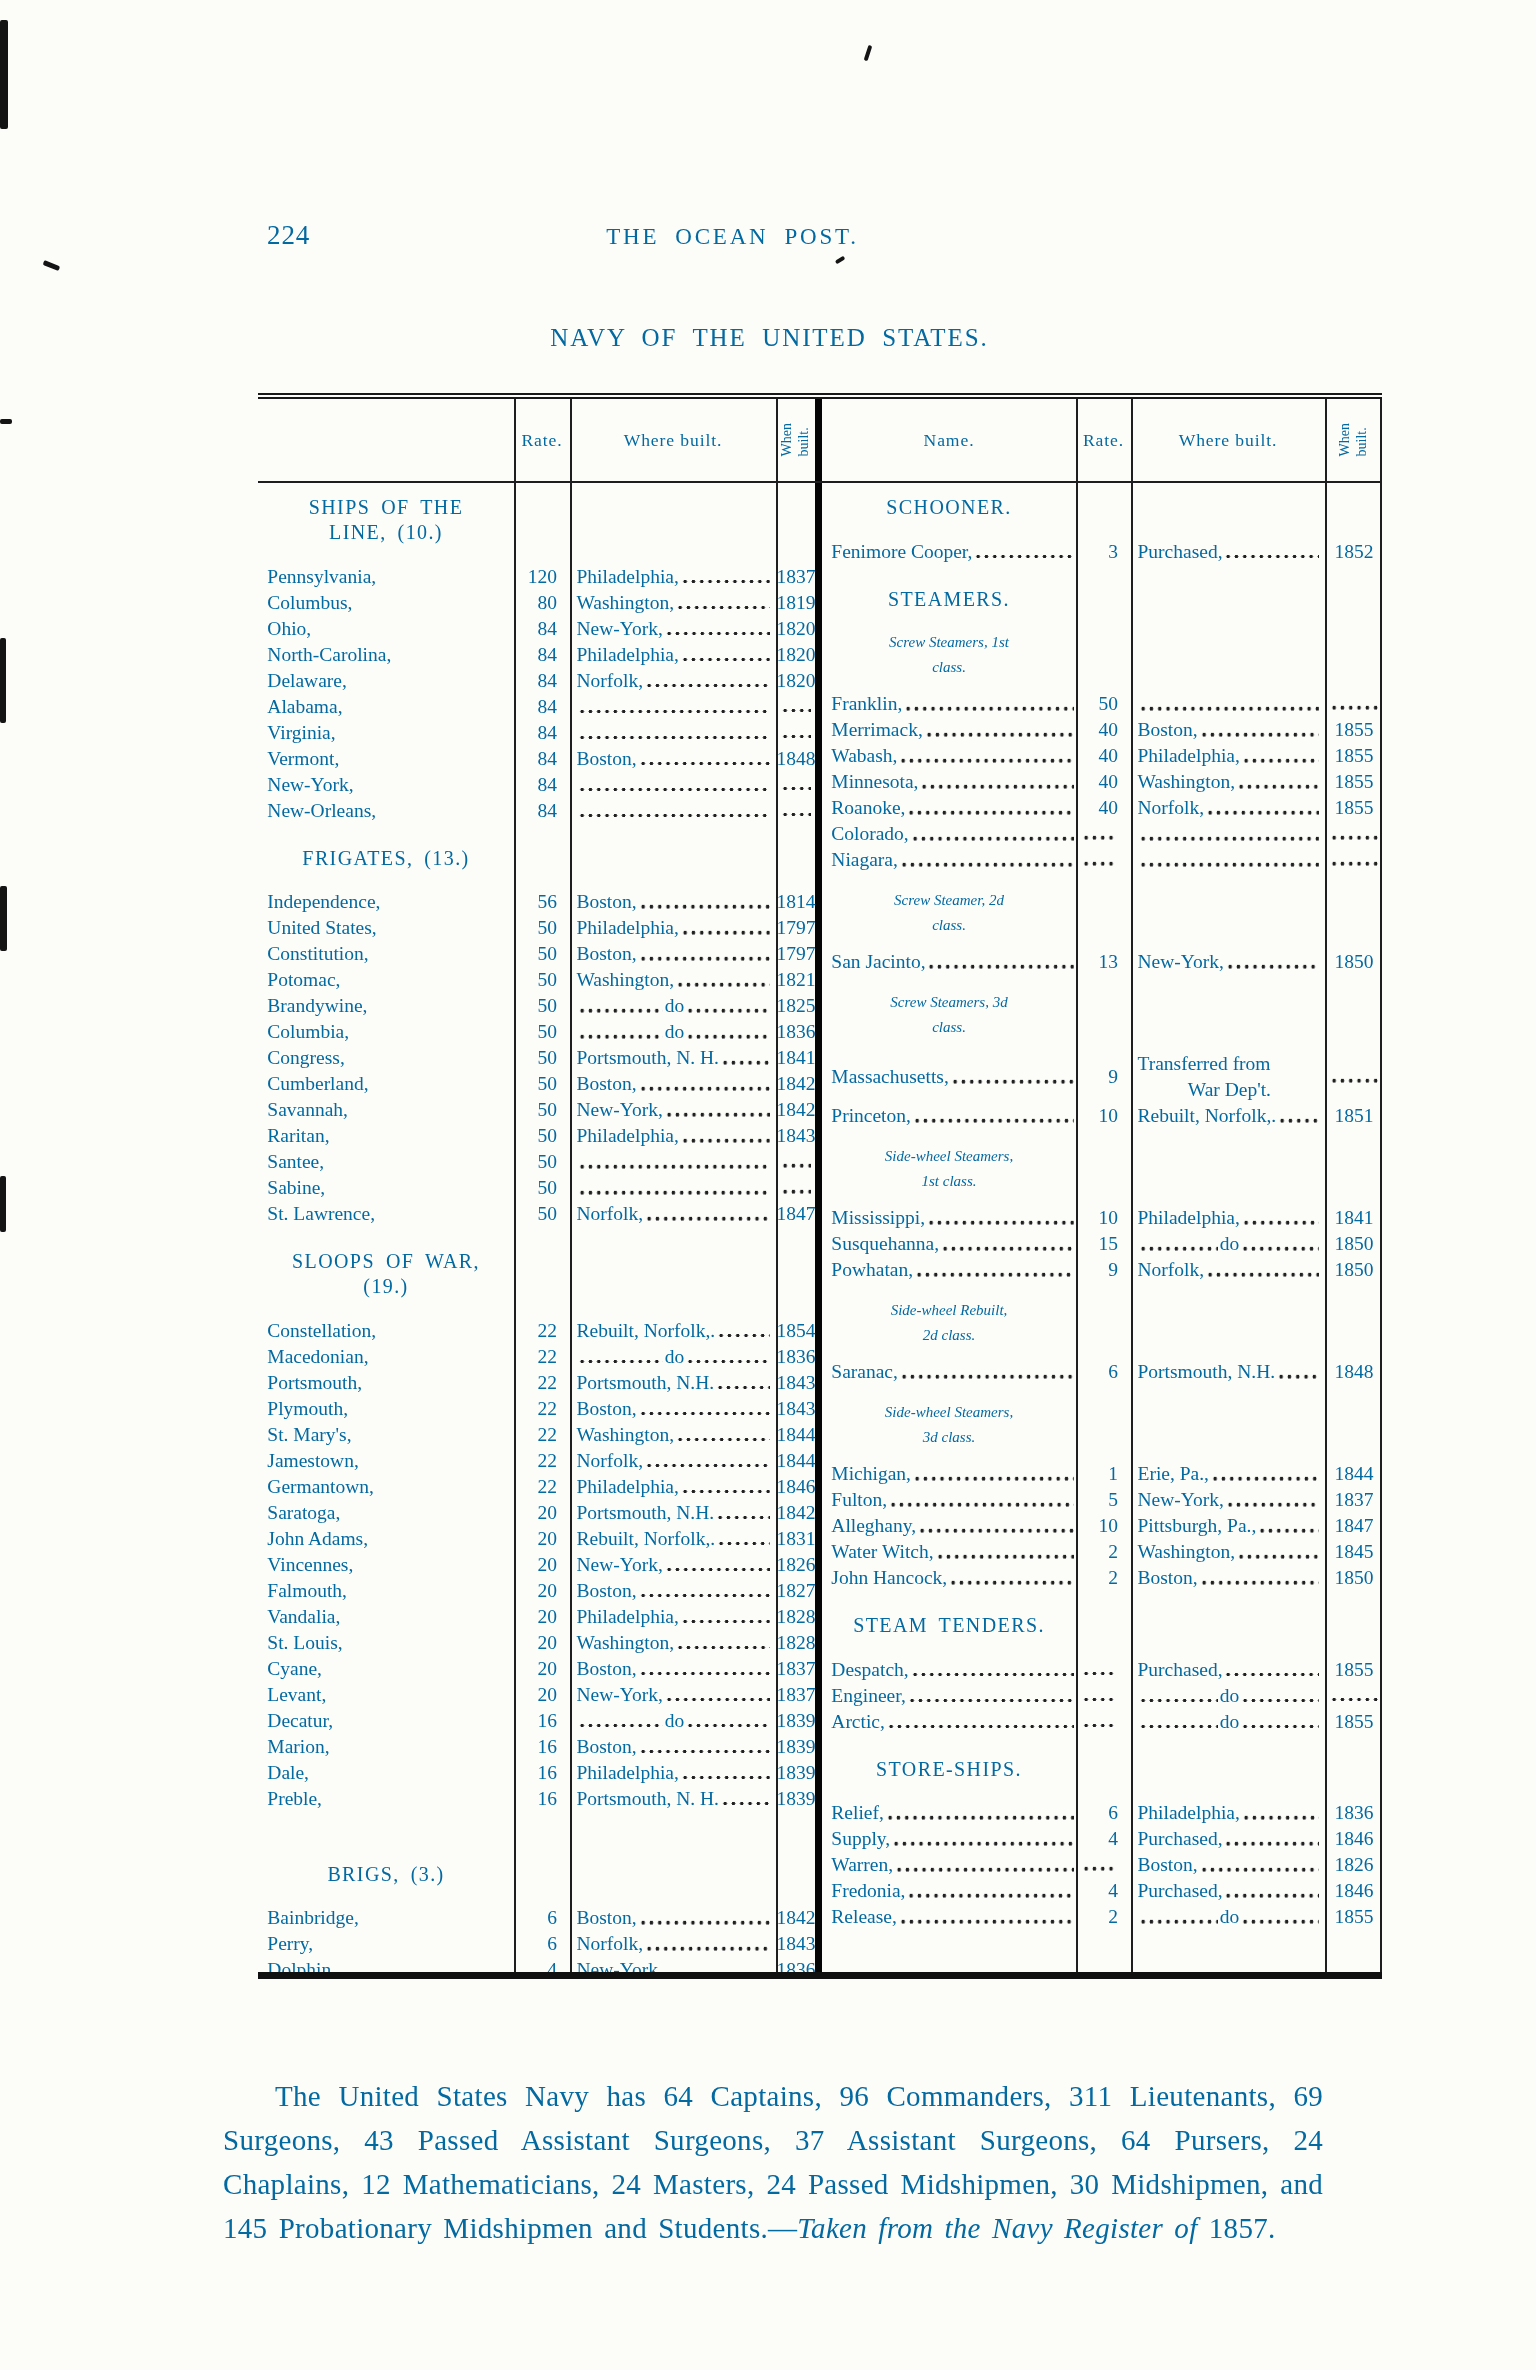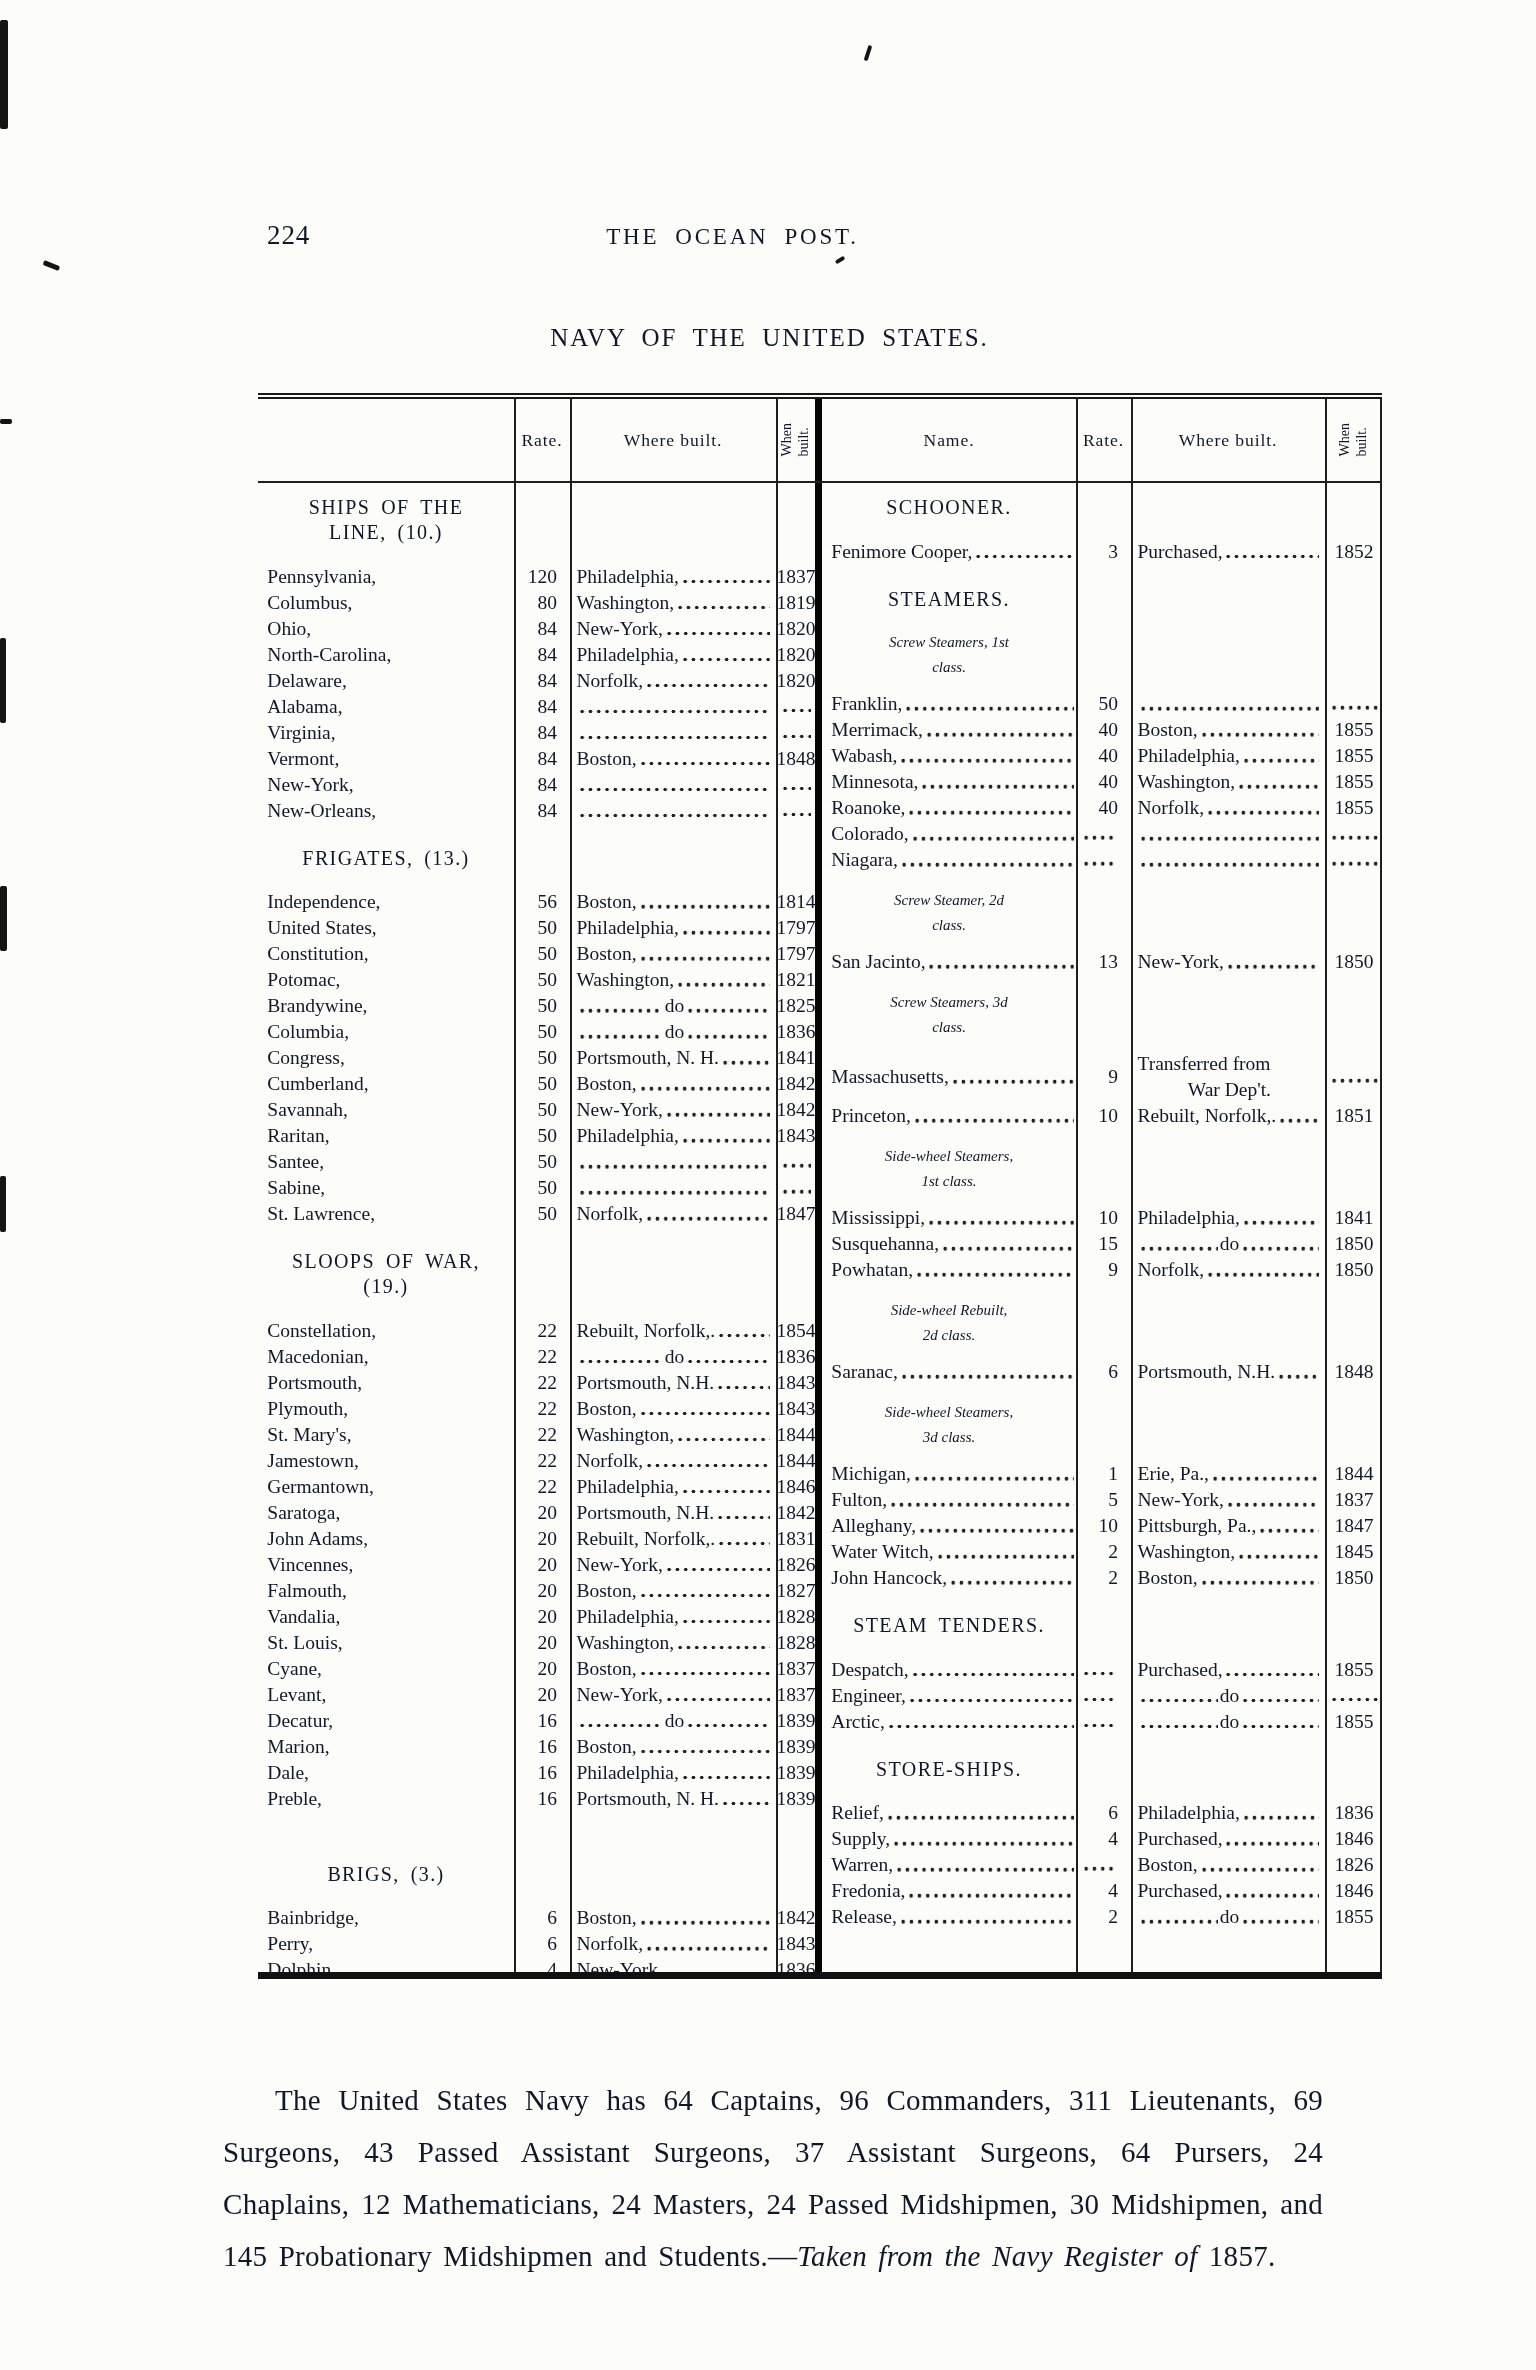--- a/index.html
+++ b/index.html
@@ -1,21 +1,21 @@
 <!DOCTYPE html>
 <html style="font-size:15px"><head>
 <meta charset="utf-8">
 <style>
   html,body{margin:0;padding:0;background:#e8e8e4;}
   .page{
     position:relative;
     width:1536px;height:2371px;
     background:#fcfcf9;
     font-family:"Liberation Serif","DejaVu Serif",serif;
-    color:#0f172a;
+    color:#0369a1;
     overflow:hidden;
   }
   
   .pageno{position:absolute;left:267px;top:220px;font-size:27px;letter-spacing:0.9px;}
   .running-title{position:absolute;left:533px;top:224px;width:399px;text-align:center;
     font-size:23px;letter-spacing:2.8px;word-spacing:7.4px;}
   .doc-title{position:absolute;left:482px;top:324px;width:575px;text-align:center;
     font-size:25px;letter-spacing:1.9px;word-spacing:7.4px;}
   
   .tablewrap{
@@ -59,21 +59,21 @@
   
   .heading{text-align:center;font-size:20px;line-height:25px;letter-spacing:1.4px;
     word-spacing:4.6px;margin:22px 0 18.6px;}
   .subheading{text-align:center;font-style:italic;font-size:15px;line-height:25px;margin:15px 0 11px;}
   .half-l .heading{width:256px;}
   .half-r .heading,.half-r .subheading{width:254px;}
   .half>.heading:first-child{margin-top:13px;}
   .spacer{height:28px;}
   
   .footer{position:absolute;left:223px;top:2045px;width:1100px;
-    font-size:29px;line-height:52px;text-align:justify;text-indent:52px;
+    font-size:29px;line-height:44px;text-align:justify;text-indent:52px;
     word-spacing:3.7px;letter-spacing:0.3px;}
   .footer .cite{font-style:italic;}
   
   .art{position:absolute;background:#141414;border-radius:1.9px;}
 </style>
 </head>
 <body>
 
 <div class="page">
 

